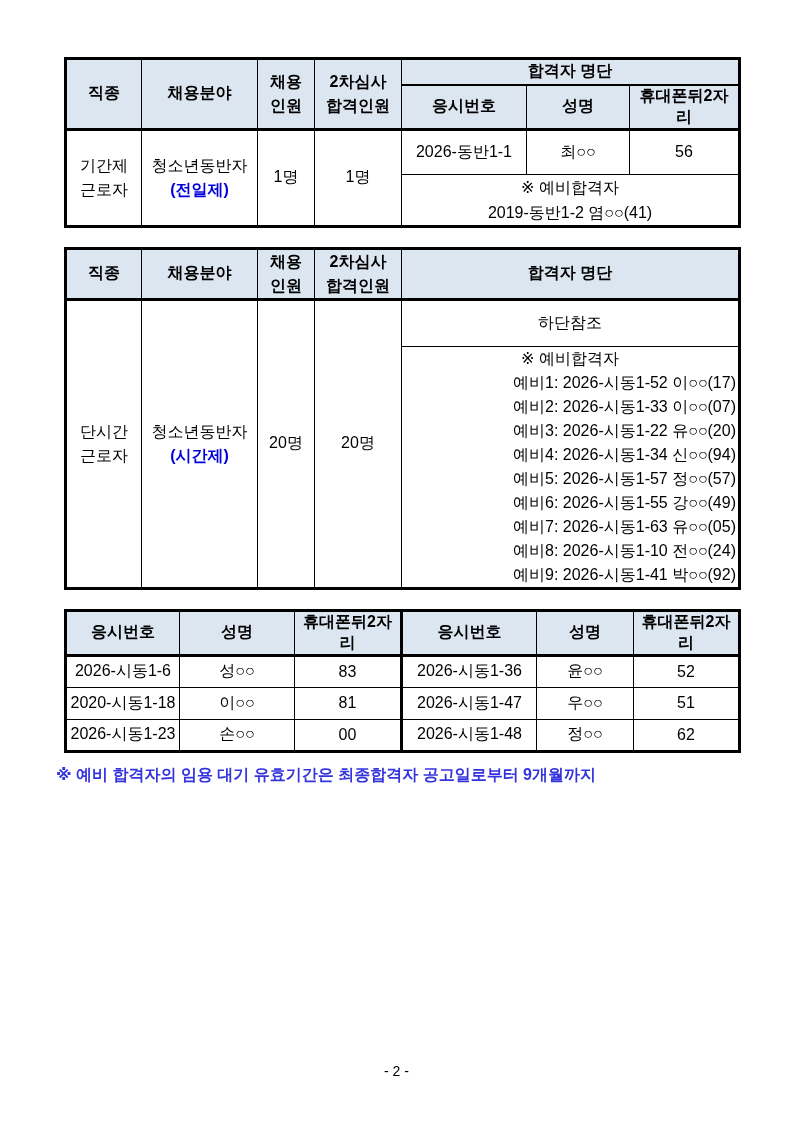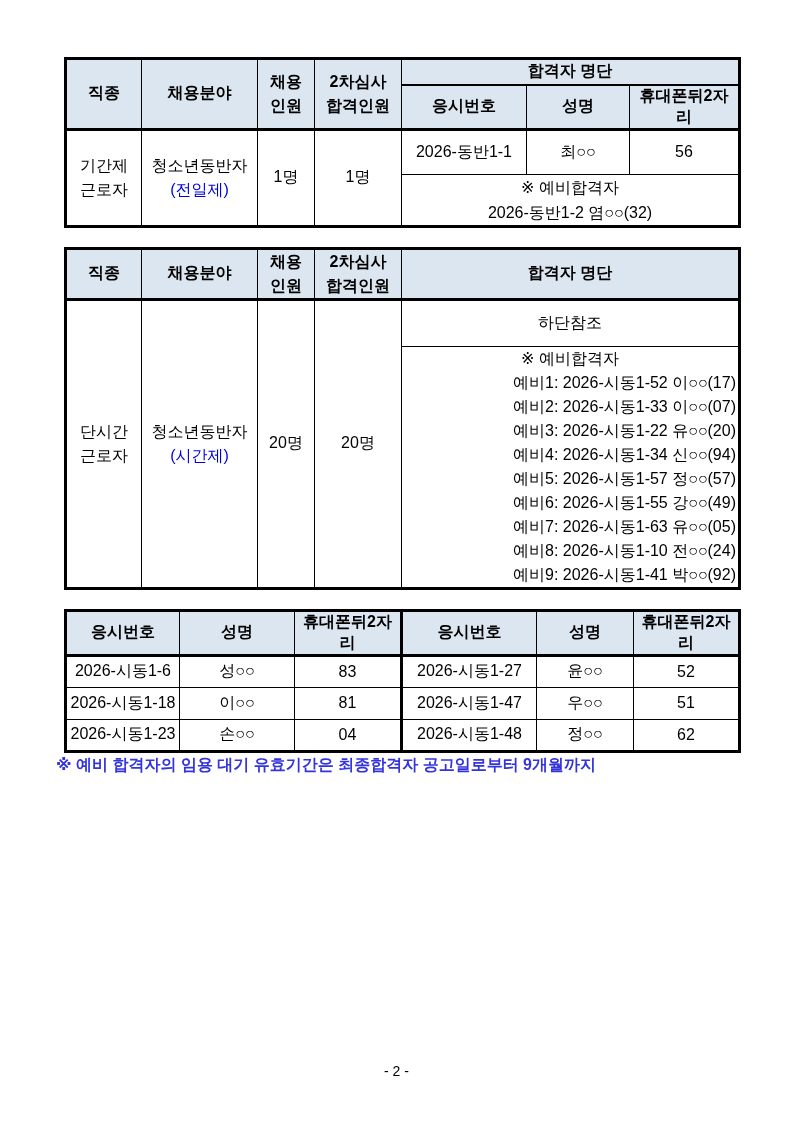--- a/index.html
+++ b/index.html
@@ -34,27 +34,27 @@
   .t2 .r-h  { height: 47px; }
   .t2 .r-d1 { height: 47px; }
   .t2 .r-d2 { height: 240px; }
 
   .t3 { margin-top: 19px; }
   .t3 .r-h { height: 33px; }
   .t3 .r-d { height: 32px; }
   .t3 td, .t3 th { font-size: 16px; }
 
   .two-line { line-height: 24px; text-align: center; }
-  .blue { color: var(--accent-blue, #0000dd); font-weight: normal; }
+  .blue { color: var(--accent-blue, #0000dd); font-weight: bold; }
   .reserve-cell { line-height: 25px; }
   .reserve-block { line-height: 24px; text-align: right; }
   .reserve-title { line-height: 24px; }
 
   .note {
-    margin: 2px 0 0 -8px; font-size: 16px; font-weight: bold;
+    margin: 12px 0 0 -8px; font-size: 16px; font-weight: bold;
     color: var(--note-blue, #3434dd); text-align: left;
   }
   .pageno {
     position: absolute; left: 0; right: 0; top: 1063px;
     text-align: center; font-size: 14px; color: #000;
   }
 </style>
 </head>
 <body>
 
@@ -101,21 +101,21 @@
         </td>
         <td rowspan="2">1명</td>
         <td rowspan="2">1명</td>
         <td>2026-동반1-1</td>
         <td>최○○</td>
         <td>56</td>
       </tr>
       <tr class="r-d2">
         <td colspan="3" class="reserve-cell">
           <div>※ 예비합격자</div>
-          <div>2026-동반1-2 염○○(32)</div>
+          <div>2019-동반1-2 염○○(41)</div>
         </td>
       </tr>
     </tbody>
       </table>
 
     <table class="t2">
       <colgroup>
         <col style="width:76px">
           <col style="width:116px">
           <col style="width:57px">
@@ -197,41 +197,41 @@
         </tr>
       </thead>
       <tbody>
 
 
 
           <tr class="r-d">
             <td>2026-시동1-6</td>
             <td>성○○</td>
             <td class="div-r">83</td>
-            <td>2026-시동1-27</td>
+            <td>2026-시동1-36</td>
             <td>윤○○</td>
             <td>52</td>
           </tr>
 
 
 
 
           <tr class="r-d">
-            <td>2026-시동1-18</td>
+            <td>2020-시동1-18</td>
             <td>이○○</td>
             <td class="div-r">81</td>
             <td>2026-시동1-47</td>
             <td>우○○</td>
             <td>51</td>
           </tr>
 
           <tr class="r-d">
             <td>2026-시동1-23</td>
             <td>손○○</td>
-            <td class="div-r">04</td>
+            <td class="div-r">00</td>
             <td>2026-시동1-48</td>
             <td>정○○</td>
             <td>62</td>
           </tr>
 
 
         </tbody>
     </table>
 
     <div class="note">※ 예비 합격자의 임용 대기 유효기간은 최종합격자 공고일로부터 9개월까지</div>

